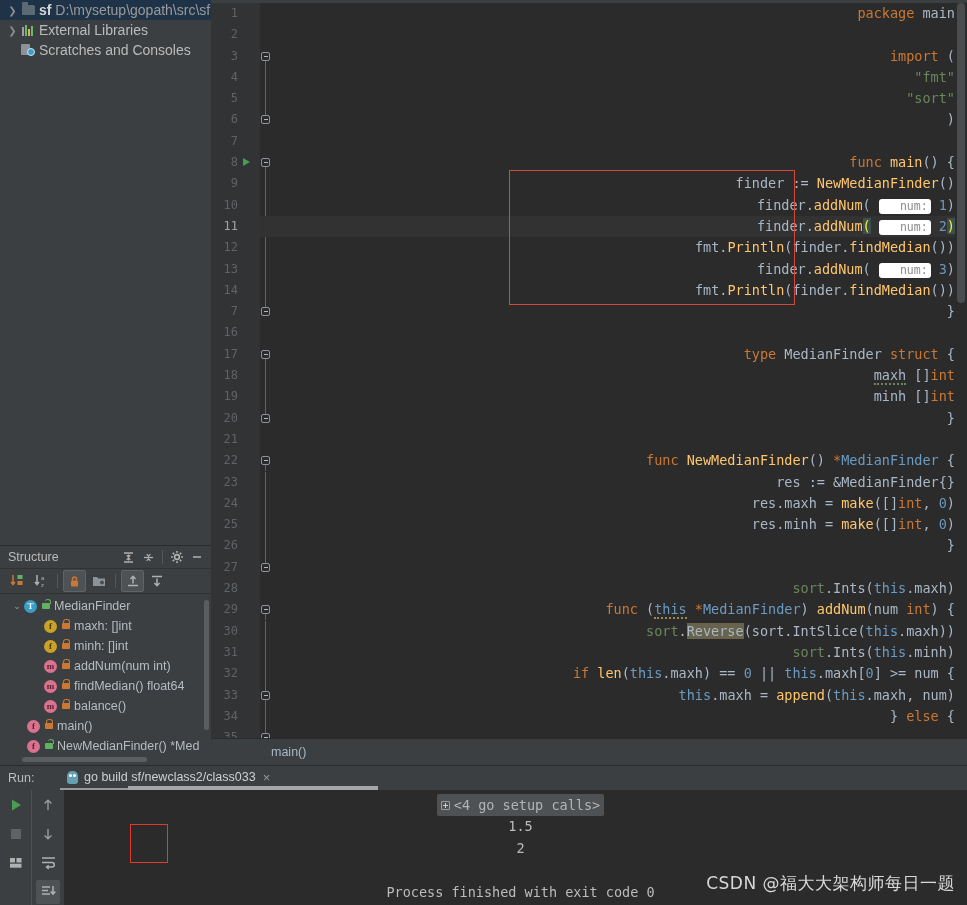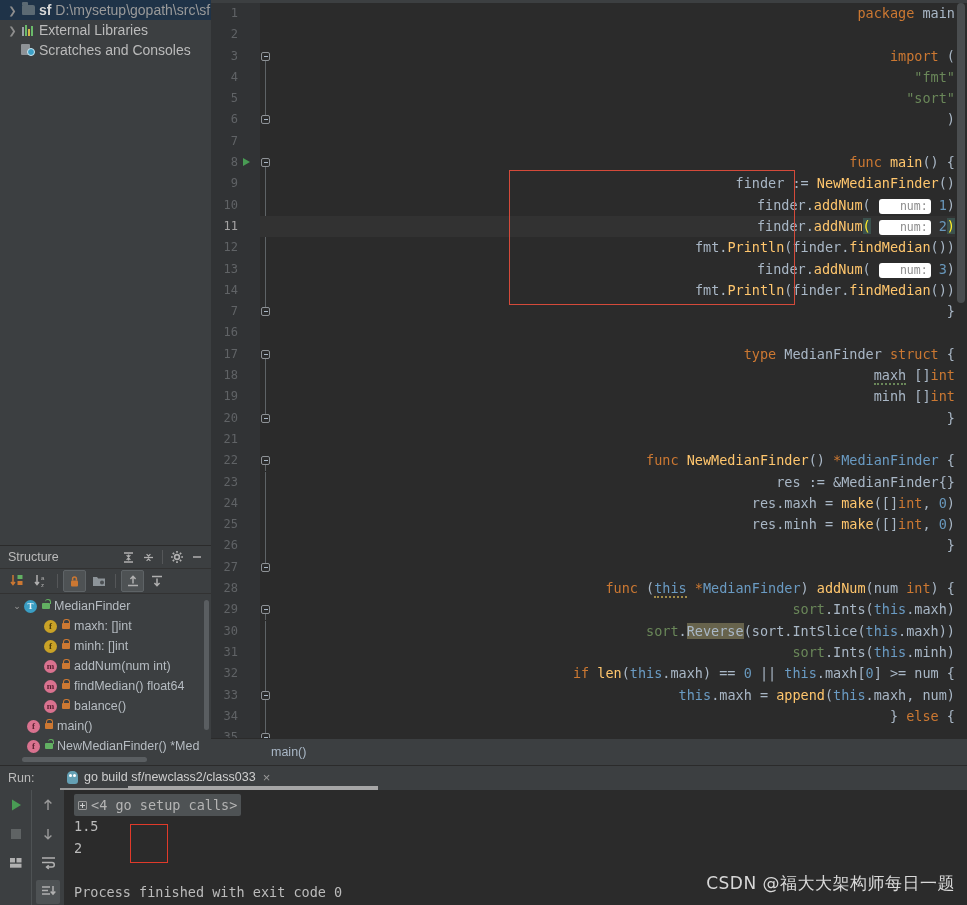--- a/index.html
+++ b/index.html
@@ -164,21 +164,21 @@
   #run-tab .gopher .e1{left:2.5px;} #run-tab .gopher .e2{left:7px;}
   #run-tab-text { font-size:12.5px; color:#cfcfcf; }
   #run-tab-close { font-size:13px; color:#9a9a9a; margin-left:2px; }
 
   #run-body { position:absolute; left:0; top:24px; width:967px; height:116px; }
   #run-gutter-a { position:absolute; left:0; top:0; width:31px; height:116px; }
   #run-gutter-b { position:absolute; left:31px; top:0; width:33px; height:116px; border-left:1px solid #4e5254; }
   .rb { height:29px; display:flex; align-items:center; justify-content:center; }
   .rb-box { width:24px; height:24px; display:flex; align-items:center; justify-content:center; border-radius:2px; }
   .rb-box.active { background:#4e5254; }
-  #run-console { position:absolute; left:64px; top:0; right:0; height:116px; background:#2b2b2b; padding-top:3px; }
+  #run-console { position:absolute; left:64px; top:0; right:0; height:116px; background:#2b2b2b; padding-top:3px;text-align:center; }
   .co-row { height:22px; line-height:22px; font-family:"DejaVu Sans Mono", monospace; font-size:13.5px; color:#bbbbbb; padding-left:10px; white-space:pre; }
   .fold-inline {
     display:inline-flex; align-items:center; background:#4e5254; border-radius:2px; padding:0 4px;
     color:#b4b4b4;
   }
   .fold-inline .plus {
     display:inline-block; width:9px; height:9px; border:1px solid #9a9a9a; margin-right:4px;
     position:relative; border-radius:1px; top:1px;
   }
   .fold-inline .plus:before { content:''; position:absolute; left:3px; top:1px; width:1px; height:5px; background:#cfcfcf; }
@@ -578,22 +578,22 @@
       <div class="cl-row">    <span class="def typo">maxh</span><span class="def"> []</span><span class="kw">int</span></div>
       <div class="cl-row">    <span class="def">minh []</span><span class="kw">int</span></div>
       <div class="cl-row"><span class="def">}</span></div>
       <div class="cl-row"> </div>
       <div class="cl-row"><span class="kw">func</span> <span class="fn">NewMedianFinder</span><span class="def">() </span><span class="kw">*</span><span class="blu">MedianFinder</span><span class="def"> {</span></div>
       <div class="cl-row">    <span class="def">res := &amp;MedianFinder{}</span></div>
       <div class="cl-row">    <span class="def">res.maxh = </span><span class="fn">make</span><span class="def">([]</span><span class="kw">int</span><span class="def">, </span><span class="num">0</span><span class="def">)</span></div>
       <div class="cl-row">    <span class="def">res.minh = </span><span class="fn">make</span><span class="def">([]</span><span class="kw">int</span><span class="def">, </span><span class="num">0</span><span class="def">)</span></div>
       <div class="cl-row"><span class="def">}</span></div>
       <div class="cl-row"> </div>
+      <div class="cl-row">    <span class="grn">sort</span><span class="def">.</span><span class="def">Ints(</span><span class="blu">this</span><span class="def">.maxh)</span></div>
       <div class="cl-row"><span class="kw">func</span> <span class="def">(</span><span class="typo2 blu">this</span><span class="def"> </span><span class="kw">*</span><span class="blu">MedianFinder</span><span class="def">) </span><span class="fn">addNum</span><span class="def">(num </span><span class="kw">int</span><span class="def">) {</span></div>
-      <div class="cl-row">    <span class="grn">sort</span><span class="def">.</span><span class="def">Ints(</span><span class="blu">this</span><span class="def">.maxh)</span></div>
       <div class="cl-row">    <span class="grn">sort</span><span class="def">.</span><span class="ident-hl def">Reverse</span><span class="def">(sort.</span><span class="def">IntSlice(</span><span class="blu">this</span><span class="def">.maxh))</span></div>
       <div class="cl-row">    <span class="grn">sort</span><span class="def">.</span><span class="def">Ints(</span><span class="blu">this</span><span class="def">.minh)</span></div>
       <div class="cl-row">    <span class="kw">if</span> <span class="fn">len</span><span class="def">(</span><span class="blu">this</span><span class="def">.maxh) == </span><span class="num">0</span><span class="def"> || </span><span class="blu">this</span><span class="def">.maxh[</span><span class="num">0</span><span class="def">] &gt;= num {</span></div>
       <div class="cl-row">        <span class="blu">this</span><span class="def">.maxh = </span><span class="fn">append</span><span class="def">(</span><span class="blu">this</span><span class="def">.maxh, num)</span></div>
       <div class="cl-row">    <span class="def">} </span><span class="kw">else</span><span class="def"> {</span></div>
     </div>
 
     <div id="code-redbox"></div>
 
     <div id="ed-scroll">

